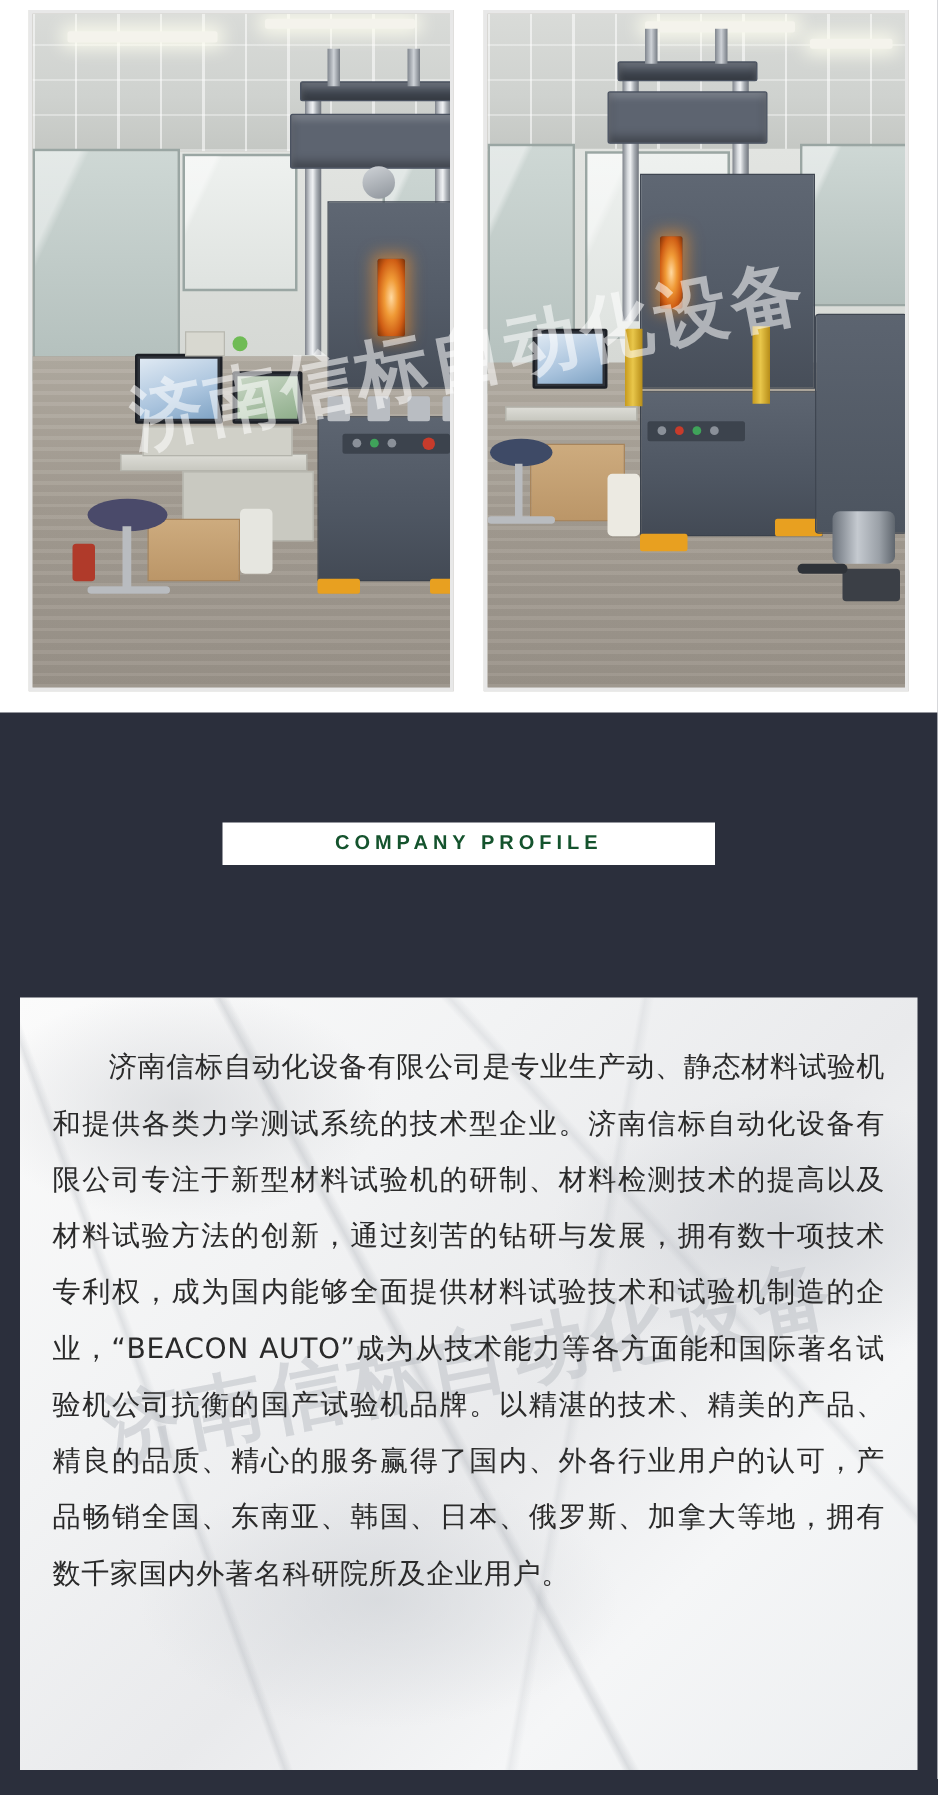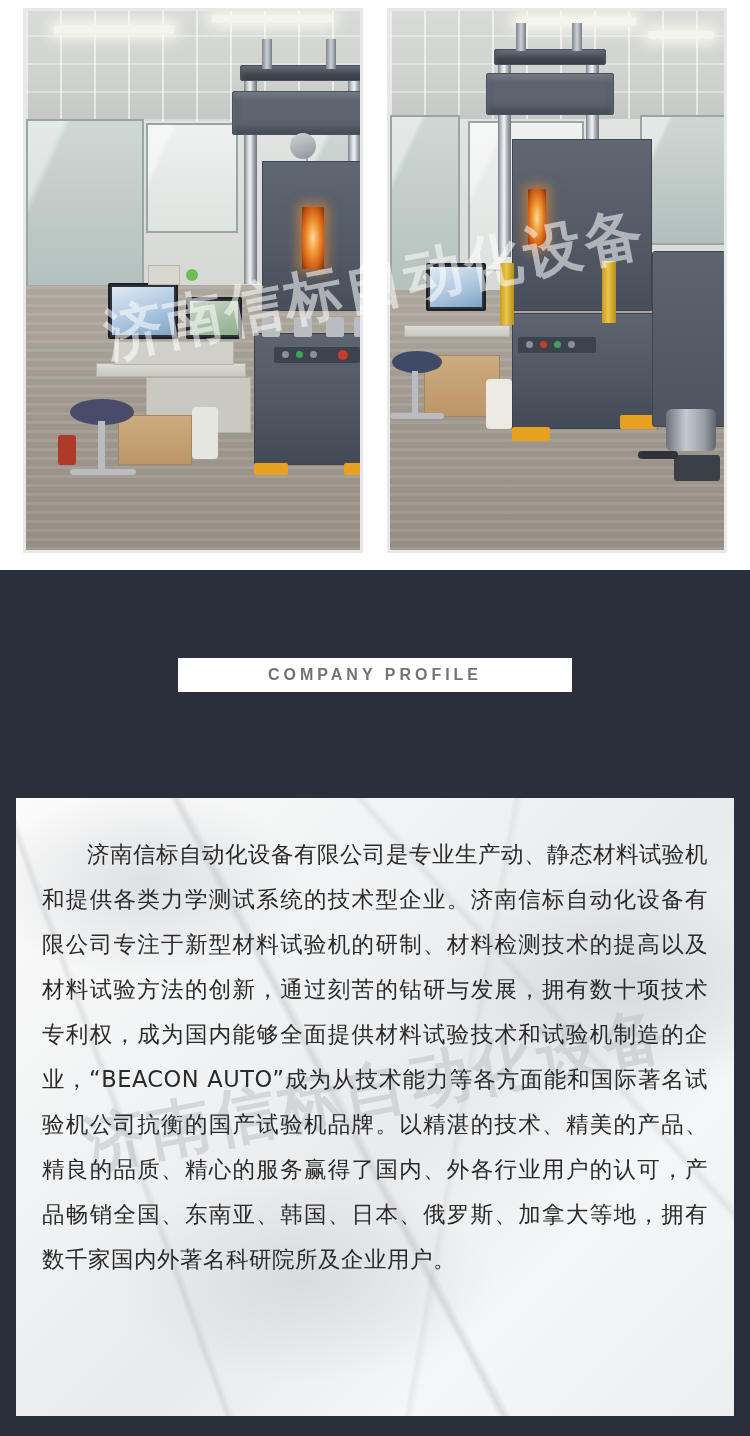--- a/index.html
+++ b/index.html
@@ -227,21 +227,21 @@
   .profile-sub-wrap {
     margin: 26px auto 0 auto;
     width: 394px;
     height: 34px;
     background: #ffffff;
     display: flex;
     align-items: center;
     justify-content: center;
   }
   .profile-sub {
-    color: #737373;
+    color: #14532d;
     font-size: 16px;
     font-weight: bold;
     letter-spacing: 4px;
     font-family: "Liberation Sans", sans-serif;
   }
 
   
   .marble-card {
     position: absolute;
     left: 16px;

